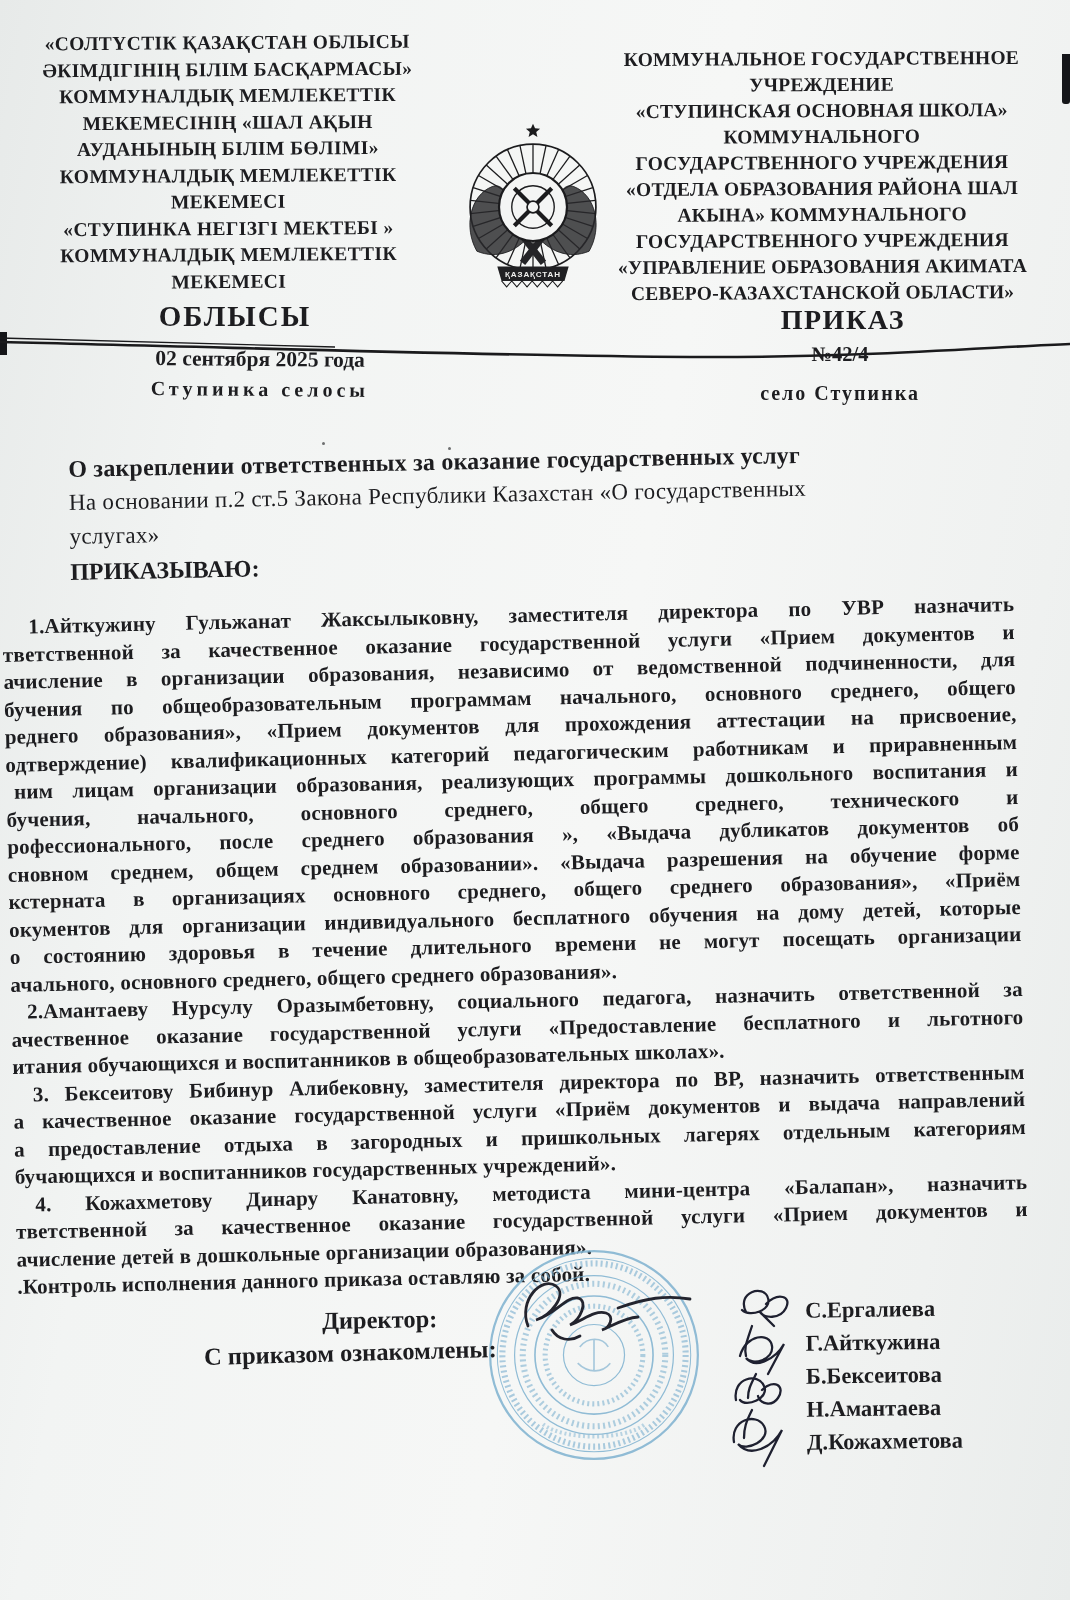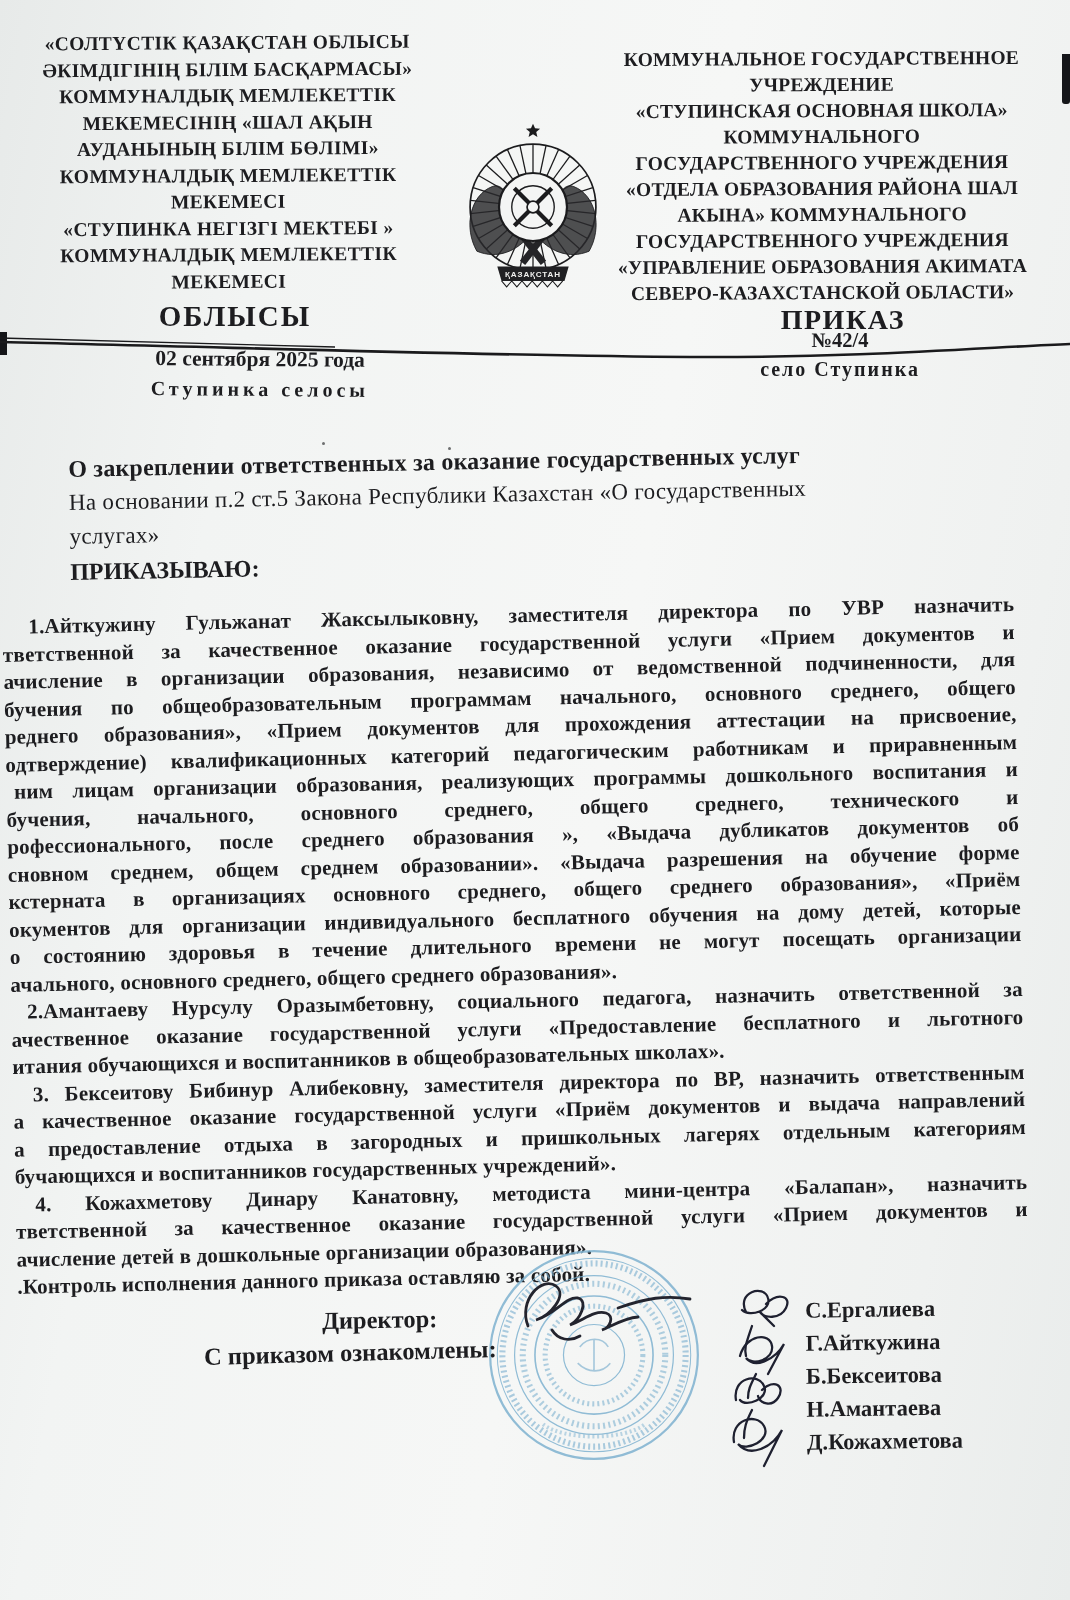--- a/index.html
+++ b/index.html
@@ -18,23 +18,23 @@
   .emblem{position:absolute;left:448px;top:122px;width:170px;height:170px;}
   
   .kk-heading{position:absolute;left:95px;top:300px;width:280px;text-align:center;
     font-weight:700;font-size:29px;letter-spacing:2px;}
   .ru-heading{position:absolute;left:725px;top:304px;width:180px;text-align:right;
     font-weight:700;font-size:28px;letter-spacing:1.5px;}
   .rule-svg{position:absolute;left:0;top:330px;width:1070px;height:46px;}
   .meta-left{position:absolute;left:80px;top:347px;width:360px;text-align:center;transform:rotate(.5deg);}
   .meta-left .date{font-weight:700;font-size:21.5px;}
   .meta-left .place{font-weight:700;font-size:20px;letter-spacing:4px;margin-top:6px;}
-  .meta-right{position:absolute;left:700px;top:329px;width:280px;text-align:center;}
+  .meta-right{position:absolute;left:700px;top:343px;width:280px;text-align:center;}
   .meta-right .num{font-weight:700;font-size:20.5px;}
-  .meta-right .place{font-weight:700;font-size:20px;letter-spacing:2px;margin-top:6px;}
+  .meta-right .place{font-weight:700;font-size:20px;letter-spacing:2px;margin-top:16px;}
   
   .title-block{position:absolute;left:68px;top:452px;width:890px;transform:rotate(-1.1deg);transform-origin:left top;}
   .subject{font-weight:700;font-size:24px;letter-spacing:.2px;line-height:34px;}
   .basis{font-weight:400;font-size:23px;letter-spacing:.3px;line-height:34px;}
   .resolve{font-weight:700;font-size:24px;line-height:36px;}
   
   .body-block{position:absolute;left:2px;top:614px;width:1012px;transform:rotate(-1.3deg);transform-origin:left top;}
   .bl{font-weight:700;font-size:21px;line-height:27.5px;letter-spacing:.2px;white-space:nowrap;}
   .bl.j{text-align:justify;text-align-last:justify;white-space:normal;}
   .bl.end{text-align:left;}

